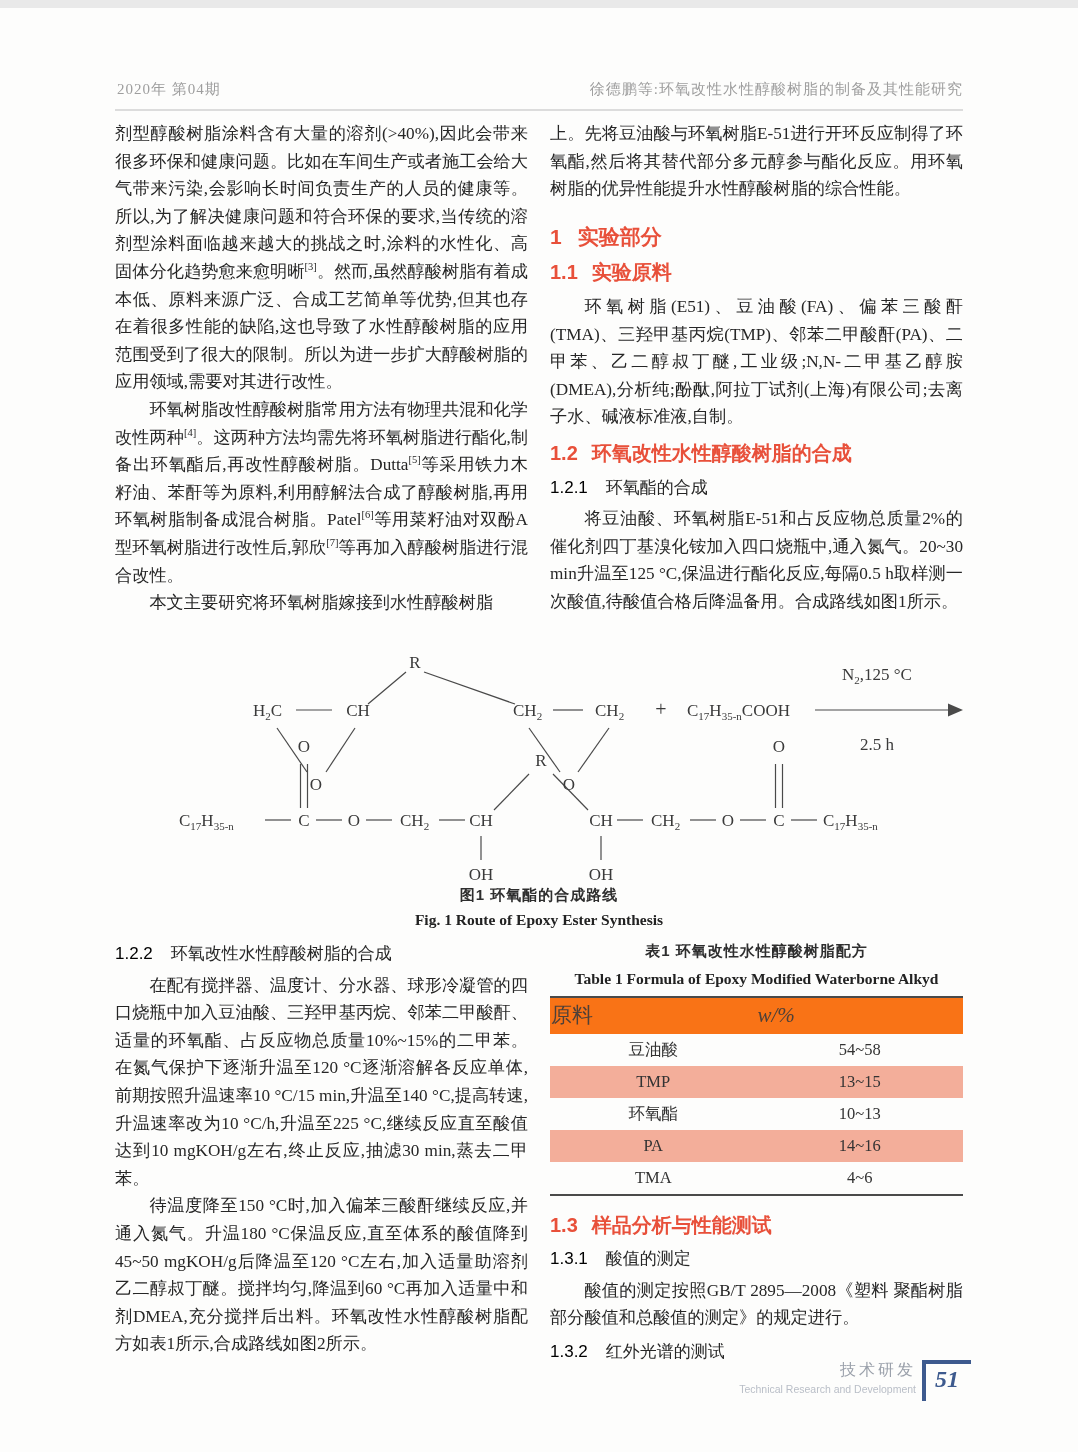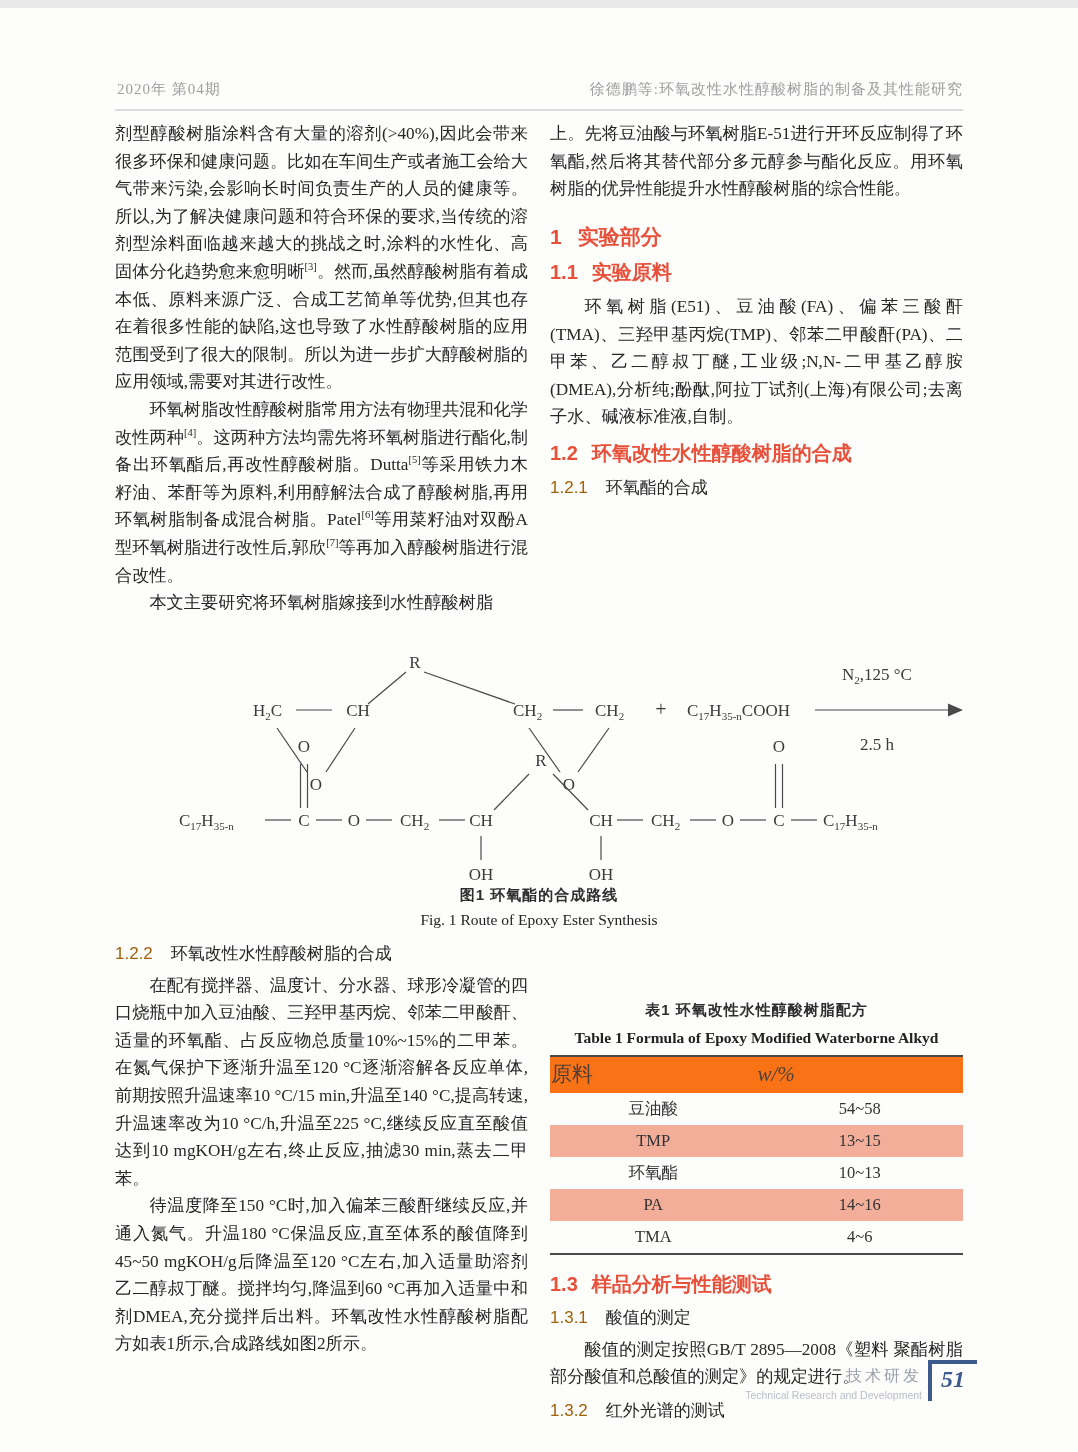--- a/index.html
+++ b/index.html
@@ -20,57 +20,57 @@
 
   
   .col { position:absolute; width:413px; font-size:17.2px; line-height:27.6px; text-align:justify; }
   .col p { margin:0; }
   .col p.indent { text-indent:2em; }
   sup.ref { font-size:10.5px; line-height:0; }
 
   .col-left-top  { left:115px; top:112px; }
   .col-right-top { left:550px; top:112px; }
   .col-left-bot  { left:115px; top:932px; }
-  .col-right-bot { left:550px; top:984px; }
+  .col-right-bot { left:550px; top:925px; }
 
   
   .sec1 { color:#e8503a; font-family:"Liberation Sans","DejaVu Sans",sans-serif;
           font-weight:bold; font-size:21px; margin:20px 0 8px; }
   .sec1 .num { margin-right:16px; }
   .sec2 { color:#e8503a; font-family:"Liberation Sans","DejaVu Sans",sans-serif;
           font-weight:bold; font-size:20px; margin:9px 0 6px; }
   .sec2 .num { margin-right:14px; }
   .sec3 { font-size:17px; margin:6px 0 4px; }
-  .sec3 .num { color:#a16207; font-family:"Liberation Sans","DejaVu Sans",sans-serif; margin-right:18px; }
+  .sec3 .num { color:#000000; font-family:"Liberation Sans","DejaVu Sans",sans-serif; margin-right:18px; }
   .sec3 .ttl { color:#262626; }
 
   
   .figure { position:absolute; left:115px; top:616px; width:848px; }
   .figure svg { display:block; }
   .figure text { font-family:"Liberation Serif","DejaVu Serif",serif; font-size:17px; fill:#3a3a3a; }
   .figure .sub { font-size:11px; }
   .figure .plus { font-size:20px; }
   .figure line { stroke:#4a4a4a; stroke-width:1.2; }
   .fig-cap-zh { text-align:center; font-family:"Liberation Sans","DejaVu Sans",sans-serif;
                 font-weight:bold; font-size:15px; color:#2e2e2e; margin-top:0; letter-spacing:1px; }
-  .fig-cap-en { text-align:center; font-weight:normal; font-size:15.5px; color:#222; margin-top:6px; }
+  .fig-cap-en { text-align:center; font-weight:bold; font-size:15.5px; color:#222; margin-top:6px; }
 
   
   .tbl-cap-zh { text-align:center; font-family:"Liberation Sans","DejaVu Sans",sans-serif;
                 font-weight:bold; font-size:15px; color:#2e2e2e; margin:4px 0 2px; letter-spacing:1px; }
   .tbl-cap-en { text-align:center; font-weight:bold; font-size:15.5px; color:#222; line-height:23px; margin-bottom:6px; }
   table.formula { width:100%; border-collapse:collapse; border-top:2.5px solid #4a4a4a; border-bottom:2.5px solid #4a4a4a; }
   table.formula th { background:#f97316; font-weight:normal; font-size:21px; color:#4e4038; height:34px; }
   table.formula td { height:30px; text-align:center; font-size:16.5px; color:#333; }
   table.formula tbody tr:nth-child(even) td { background:#f3ae9a; }
   .ital { font-style:italic; }
 
   
-  .footer { position:absolute; left:14px; top:1352px; width:963px;
-            display:flex; justify-content:flex-end; align-items:flex-end; }
+  .footer { position:absolute; left:8px; top:1352px; width:963px;
+            display:flex; justify-content:flex-end; }
   .footer-text { text-align:right; margin-right:6px; font-family:"Liberation Sans","DejaVu Sans",sans-serif; }
   .footer-zh { font-size:16px; color:#9aa0aa; letter-spacing:3px; }
   .footer-en { font-size:10.5px; color:#b9bec7; margin-top:2px; }
   .page-badge { border-top:4px solid #3d5a8e; border-left:4px solid #3d5a8e;
                 padding:3px 12px 10px 9px; color:#3d5a8e;
                 font-family:"Liberation Serif","DejaVu Serif",serif;
                 font-style:italic; font-weight:bold; font-size:24px; line-height:1; }
 </style>
 </head>
 <body>
@@ -97,20 +97,21 @@
     <div class="sec2">
       <span class="num">1.1</span><span>实验原料</span>
     </div>
     <p class="indent">环氧树脂(E51)、豆油酸(FA)、偏苯三酸酐(TMA)、三羟甲基丙烷(TMP)、邻苯二甲酸酐(PA)、二甲苯、乙二醇叔丁醚,工业级;N,N-二甲基乙醇胺(DMEA),分析纯;酚酞,阿拉丁试剂(上海)有限公司;去离子水、碱液标准液,自制。</p>
     <div class="sec2">
       <span class="num">1.2</span><span>环氧改性水性醇酸树脂的合成</span>
     </div>
     <div class="sec3">
       <span class="num">1.2.1</span><span class="ttl">环氧酯的合成</span>
     </div>
+    <p class="indent">将豆油酸、环氧树脂E-51和占反应物总质量2%的催化剂四丁基溴化铵加入四口烧瓶中,通入氮气。20~30 min升温至125 °C,保温进行酯化反应,每隔0.5 h取样测一次酸值,待酸值合格后降温备用。合成路线如图1所示。</p>
   </div>
 
   <div class="figure">
     <svg width="848" height="262" viewBox="0 0 848 262">
       <g>
 
         <line x1="181" y1="86" x2="217" y2="86"></line>
         <line x1="162" y1="104" x2="192" y2="148"></line>
         <line x1="240" y1="104" x2="211" y2="148"></line>
         <line x1="253" y1="80" x2="291" y2="48"></line>

